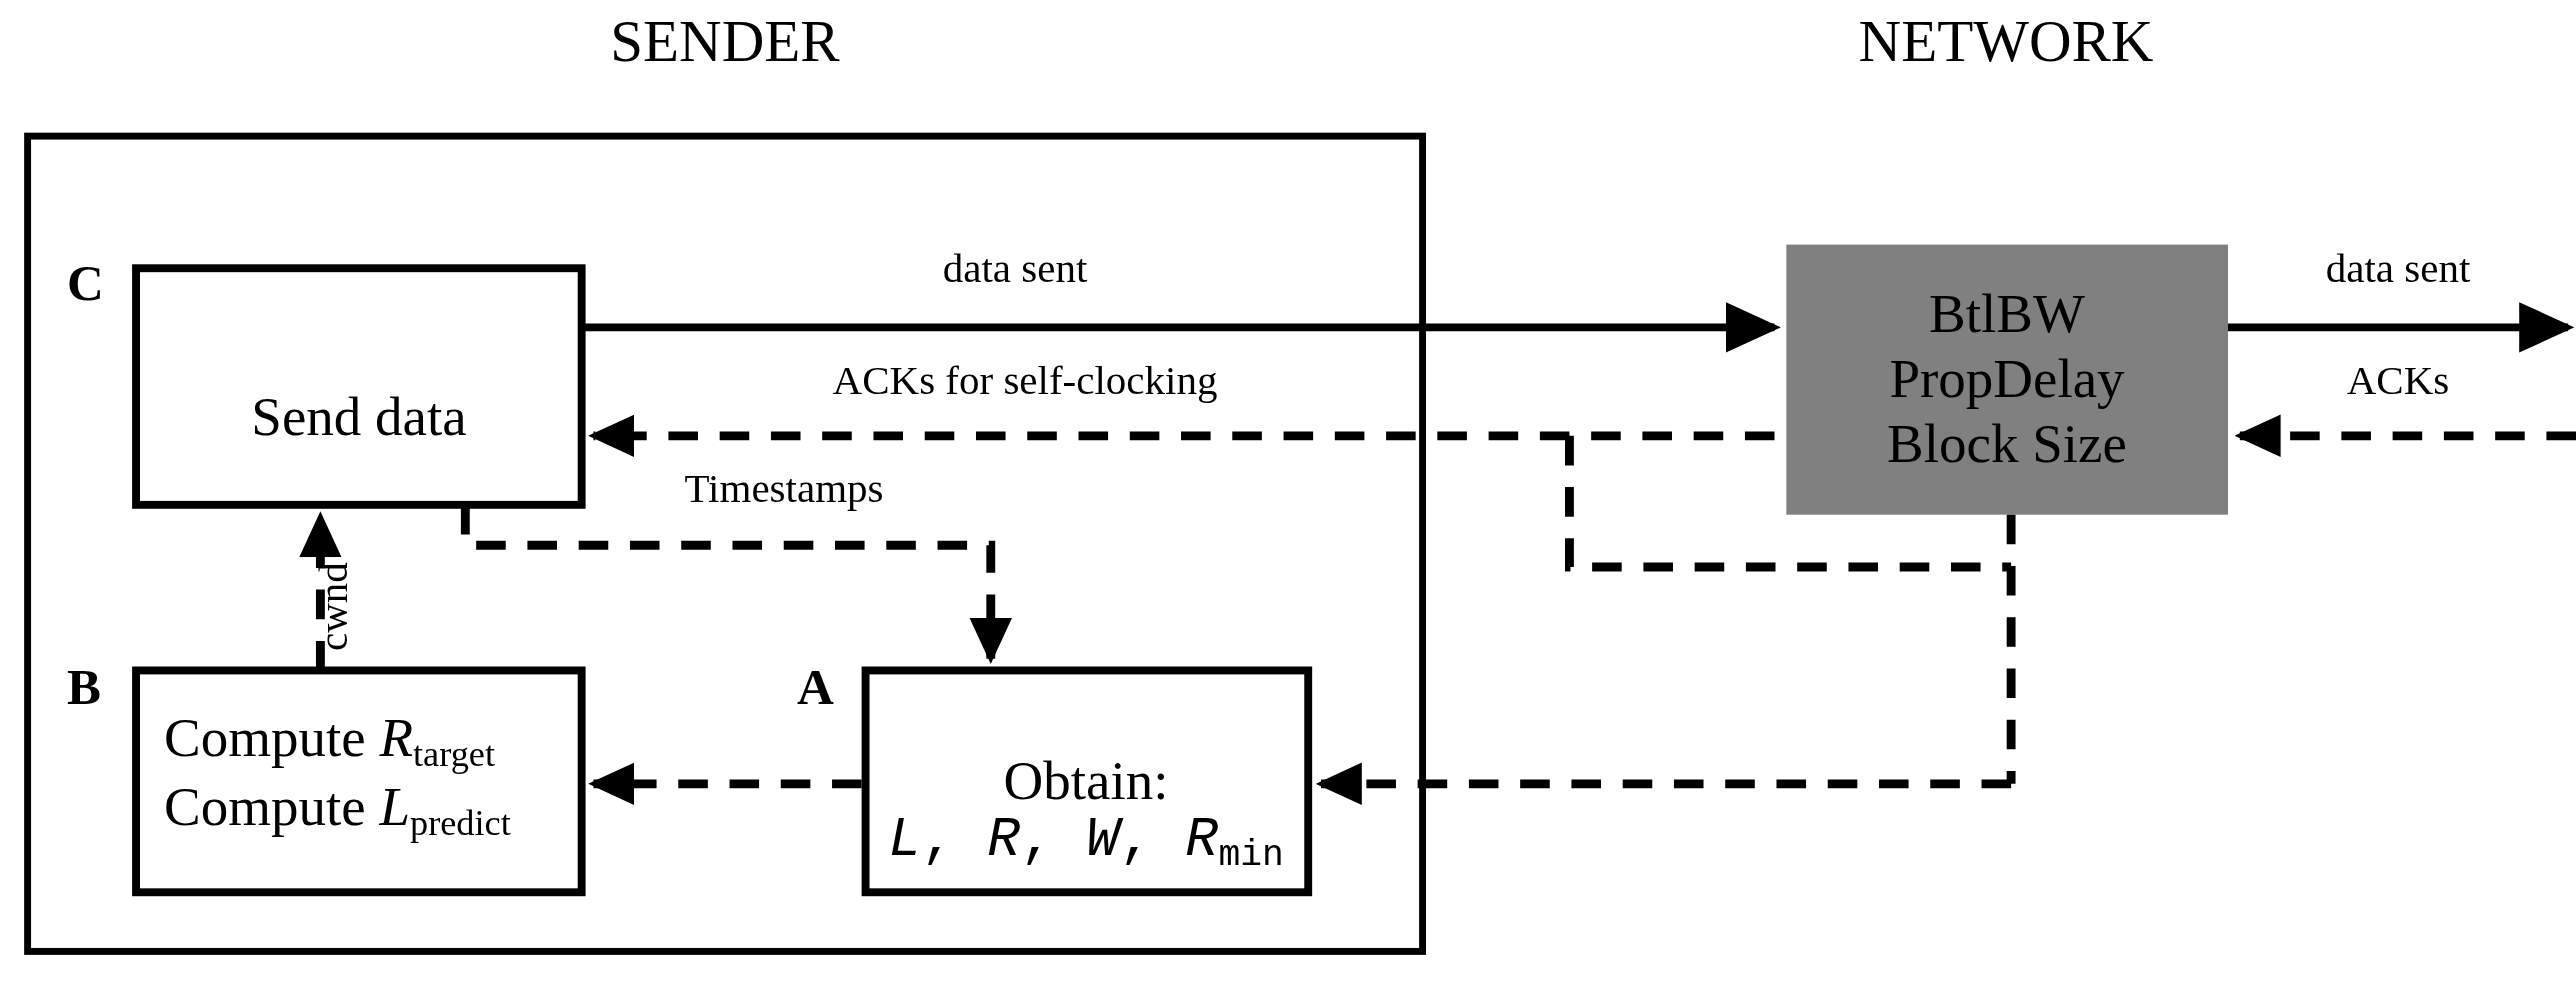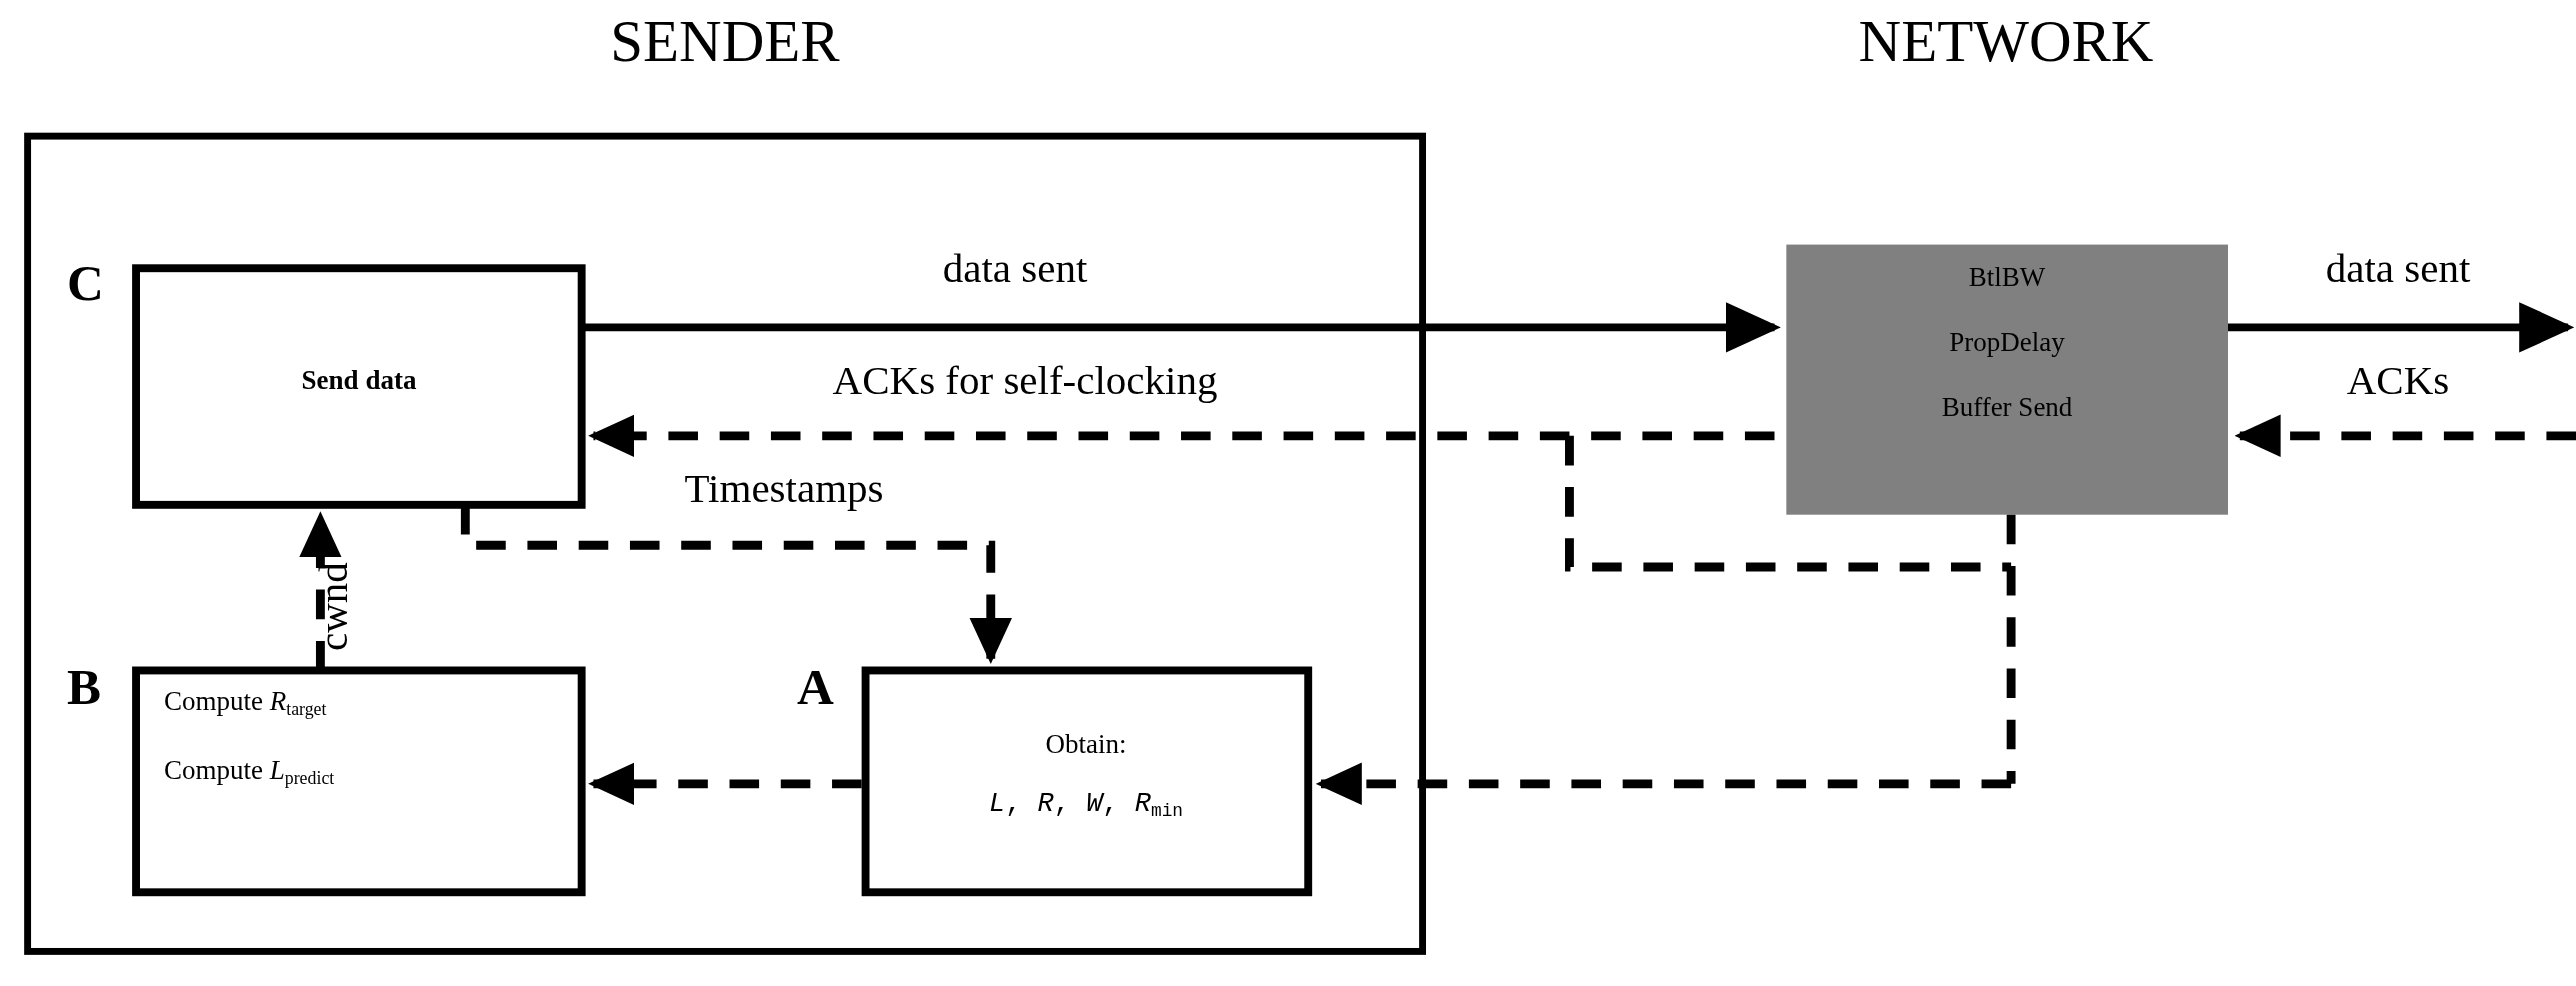--- a/index.html
+++ b/index.html
@@ -3,21 +3,21 @@
 <meta charset="utf-8">
 <style>
   html,body{margin:0;padding:0;background:#ffffff;}
   body{width:2576px;height:987px;overflow:hidden;
        font-family:"Liberation Serif","DejaVu Serif",serif;}
   #stage{position:relative;width:2576px;height:928px;}
   svg{position:absolute;left:0;top:0;}
   .lbl{position:absolute;white-space:nowrap;color:#000;line-height:1.0;}
   .title{font-size:59px;}
   .hdr{font-size:43px;}
-  .boxtxt{font-size:27px;}
+  .boxtxt{font-size:55px;margin-top:22px;}
   .flow{font-size:41px;}
   .tag{font-size:51px;font-weight:bold;}
   .ital{font-style:italic;}
   sub{font-size:0.66em;font-style:normal;vertical-align:-0.28em;}
   .rot{transform:rotate(-90deg);transform-origin:0 0;}
   .bold{font-weight:bold;}
   .ctr{transform:translateX(-50%);}
 </style>
 </head>
 <body>
@@ -65,37 +65,37 @@
   </svg>
 
   <div class="lbl title ctr" style="left:725px;top:12px;">SENDER</div>
   <div class="lbl title ctr" style="left:2006px;top:12px;">NETWORK</div>
 
 
   <div class="lbl tag" style="left:67px;top:258px;">C</div>
   <div class="lbl tag" style="left:67px;top:662px;">B</div>
   <div class="lbl tag" style="left:797px;top:662px;">A</div>
 
-  <div class="lbl boxtxt ctr" style="left:359px;top:367px;font-weight:bold;">Send data</div>
+  <div class="lbl boxtxt ctr" style="left:359px;top:367px;">Send data</div>
 
   <div class="lbl boxtxt" style="left:164px;top:757px;">
     <span>Compute </span><span class="ital">L</span><sub>predict</sub>
   </div>
   <div class="lbl boxtxt" style="left:164px;top:688px;">
     <span>Compute </span><span class="ital">R</span><sub>target</sub>
   </div>
 
   <div class="lbl boxtxt ctr" style="left:1086px;top:731px;">Obtain:</div>
   <div class="lbl boxtxt ctr" style="left:1086px;top:791px;font-family:Liberation Mono, monospace;">
     <span class="ital">L</span><span>, </span><span class="ital">R</span><span>, </span><span class="ital">W</span><span>, </span><span class="ital">R</span><sub>min</sub>
   </div>
 
   <div class="lbl boxtxt ctr" style="left:2007px;top:264px;">BtlBW</div>
   <div class="lbl boxtxt ctr" style="left:2007px;top:329px;">PropDelay</div>
-  <div class="lbl boxtxt ctr" style="left:2007px;top:394px;">Buffer Send</div>
+  <div class="lbl boxtxt ctr" style="left:2007px;top:394px;">Block Size</div>
 
   <div class="lbl flow ctr" style="left:1015px;top:248px;">data sent</div>
   <div class="lbl flow ctr" style="left:1025px;top:360px;">ACKs for self-clocking</div>
   <div class="lbl flow ctr" style="left:784px;top:468px;">Timestamps</div>
 
   <div class="lbl flow rot" style="left:313px;top:651px;">cwnd</div>
 
 
   <div class="lbl flow ctr" style="left:2398px;top:248px;">data sent</div>
   <div class="lbl flow ctr" style="left:2398px;top:360px;">ACKs</div>

